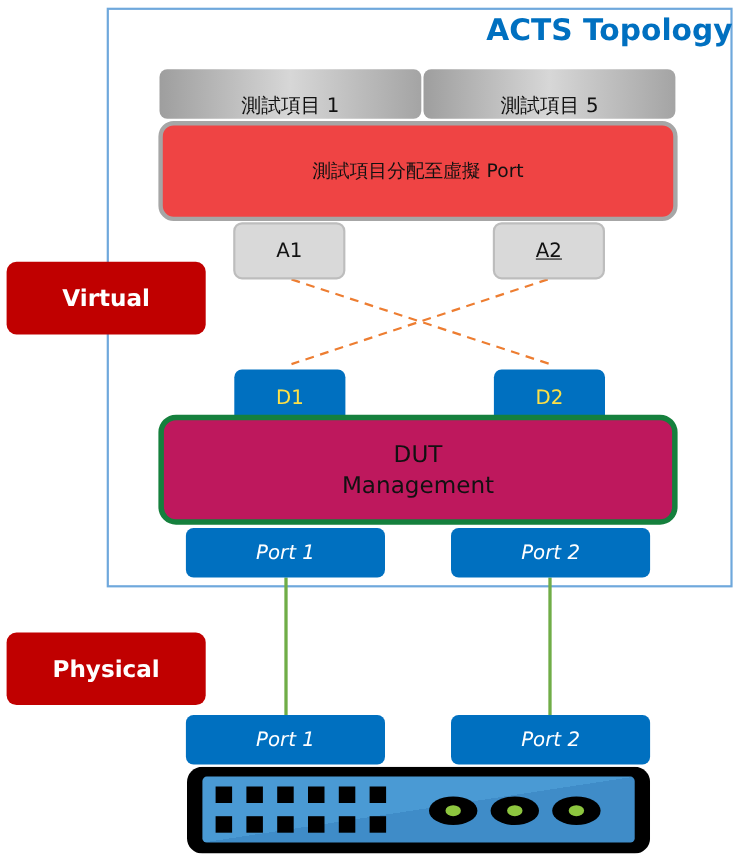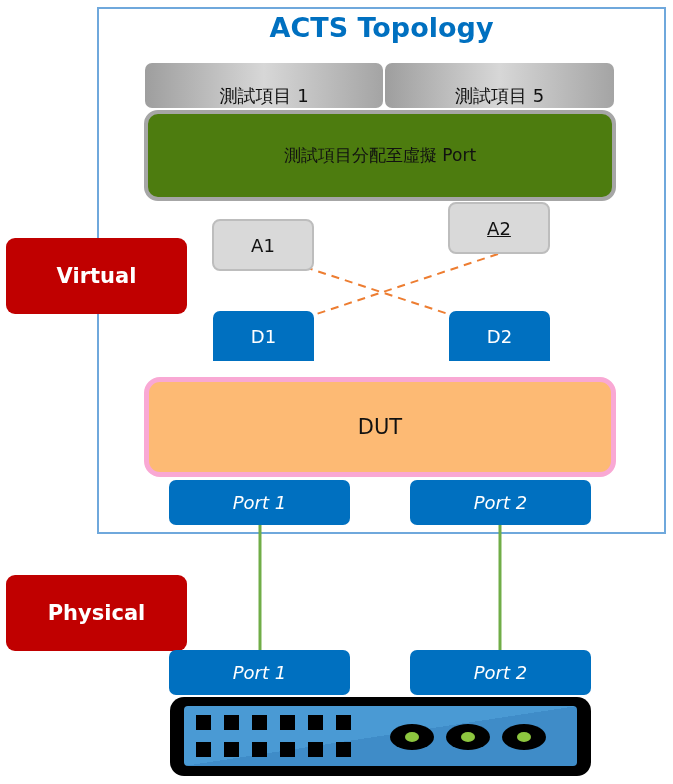--- a/index.html
+++ b/index.html
@@ -1,50 +1,50 @@
 <!DOCTYPE html>
 <html><head>
   <meta charset="utf-8">
   <style>
     html, body { margin: 0; padding: 0; background: #ffffff; }
     body { width: 673px; height: 784px; position: relative; overflow: hidden;
            font-family: "DejaVu Sans", "Liberation Sans", sans-serif; }
     .abs { position: absolute; box-sizing: border-box; }
     .container { left: 97px; top: 7px; width: 569px; height: 527px;
                  border: 2px solid #6fa8dc; background: transparent; }
-    .title { left: 97px; top: 12px; width: 569px; text-align: center;
+    .title { left: 97px; top: 12px; width: 569px; text-align: right;
              color: #0070c0; font-size: 27px; font-weight: bold; letter-spacing: 0px; }
     .tab { top: 63px; height: 45px; border-radius: 7px;
            background: linear-gradient(90deg, #9e9e9e 0%, #d7d7d7 50%, #a4a4a4 100%);
            display: flex; align-items: flex-end; justify-content: center;
            font-size: 18px; color: #111; }
     .tab1 { left: 145px; width: 238px; }
     .tab2 { left: 385px; width: 229px; }
     .assign-box { left: 144px; top: 110px; width: 472px; height: 91px;
-                  border: 4px solid #a6a6a6; border-radius: 14px; background: #4d7c0f;
+                  border: 4px solid #a6a6a6; border-radius: 14px; background: #ef4444;
                   display: flex; align-items: center; justify-content: center;
                   font-size: 17px; color: #111; }
     .vport { top: 202px; width: 102px; height: 52px; border: 2px solid #bdbdbd;
              border-radius: 8px; background: #d9d9d9; display: flex; align-items: center;
              justify-content: center; font-size: 18px; color: #111; }
-    .a1 { left: 212px; margin-top: 17px; } .a2 { left: 448px; text-decoration: underline; }
-    .dport { top: 311px; width: 101px; height: 50px; border-radius: 7px 7px 0 0;
+    .a1 { left: 212px; } .a2 { left: 448px; text-decoration: underline; }
+    .dport { top: 336px; width: 101px; height: 50px; border-radius: 7px 7px 0 0;
              background: #0070c0; display: flex; align-items: center; justify-content: center;
-             font-size: 18px; color: #ffffff; }
+             font-size: 18px; color: #fde047; }
     .d1 { left: 213px; } .d2 { left: 449px; }
     .dut-box { left: 144px; top: 377px; width: 472px; height: 100px;
-               border: 5px solid #f9a8d4; border-radius: 16px; background: #fdba74;
+               border: 5px solid #15803d; border-radius: 16px; background: #be185d;
                display: flex; flex-direction: column; align-items: center; justify-content: center;
                font-size: 21px; color: #111; line-height: 28px; }
     .port { width: 181px; height: 45px; border-radius: 7px; background: #0070c0;
             display: flex; align-items: center; justify-content: center;
             font-size: 18px; color: #ffffff; font-style: italic; }
     .port-v1 { left: 169px; top: 480px; } .port-v2 { left: 410px; top: 480px; }
     .port-p1 { left: 169px; top: 650px; } .port-p2 { left: 410px; top: 650px; }
-    .layer-label { left: 6px; width: 181px; height: 76px; border-radius: 9px;
+    .layer-label { left: 6px; width: 181px; height: 66px; border-radius: 9px;
                    background: #c00000; display: flex; align-items: center; justify-content: center;
                    font-size: 21px; font-weight: bold; color: #ffffff; }
     .virtual { top: 238px; } .physical { top: 560px; margin-top: 15px; }
     svg.overlay { position: absolute; left: 0; top: 0; width: 673px; height: 784px; pointer-events: none; }
     .switch { left: 170px; top: 697px; width: 421px; height: 79px; }
   </style>
 </head>
 <body>
 
 <div class="abs container"></div>
@@ -84,20 +84,21 @@
 
 <div class="abs dport d1">
   <span>D1</span>
 </div>
 <div class="abs dport d2">
   <span>D2</span>
 </div>
 
 <div class="abs dut-box">
   <span>DUT</span>
+  <span>Management</span>
 </div>
 
 <div class="abs port port-v1">
   <span>Port 1</span>
 </div>
 <div class="abs port port-v2">
   <span>Port 2</span>
 </div>
 
 <div class="abs port port-p1">

